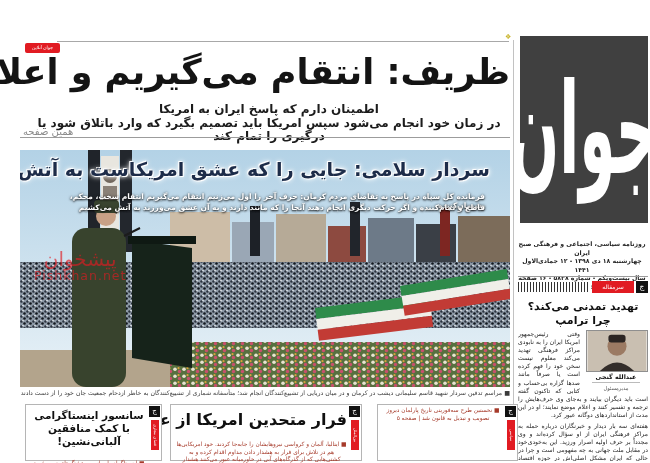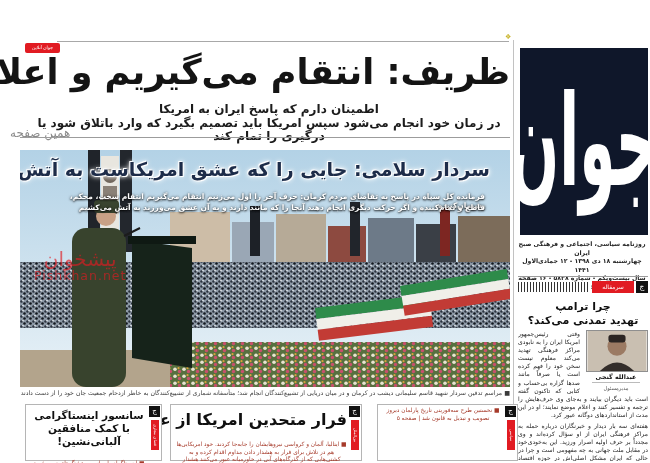--- a/index.html
+++ b/index.html
@@ -12,21 +12,21 @@
   
   #rule-top{left:57px;top:41px;width:452px;height:1px;background:#a8a8a8}
   #top-badge{left:25px;top:43px;width:35px;height:10px;background:#e11b22;border-radius:2px;
     color:#fff;font-size:4.5px;line-height:10px;text-align:center;overflow:hidden}
   #ornament{left:505px;top:33px;color:#c9b42c;font-size:7px}
   #vrule{left:513px;top:40px;width:1px;height:421px;background:#c2c2c2}
   #main-headline{left:22px;top:52px;width:488px;text-align:center;font-weight:bold;
     font-size:35px;color:#141414;white-space:nowrap;letter-spacing:-1px}
   #deck{left:28px;top:103px;width:482px;text-align:center;font-weight:bold;
     font-size:12px;line-height:13.5px;color:#1c1c1c}
-  #page-ref{left:10px;top:126px;font-size:12px;color:#8a8a8a}
+  #page-ref{left:23px;top:126px;font-size:10px;color:#8a8a8a}
   #rule-mid{left:20px;top:137px;width:490px;height:1px;background:#9c9c9c}
 
   
   #lead-photo{left:20px;top:150px;width:490px;height:237px;overflow:hidden;background:#cfe2ee}
   #photo-headline{position:absolute;top:8px;right:20px;width:440px;text-align:center;
     font-weight:bold;font-size:19px;color:#1d2c49;white-space:nowrap;
     text-shadow:0 0 2px #fff,0 0 4px #fff,1px 1px 0 #fff,-1px -1px 0 #fff,0 0 6px #fff}
   .photo-sub{position:absolute;right:25px;width:430px;text-align:right;font-weight:bold;
     font-size:7.5px;color:#fff;text-shadow:0 1px 2px rgba(0,0,0,.85),0 0 3px rgba(0,0,0,.6)}
   #photo-sub1{top:42px}
@@ -50,21 +50,21 @@
   .box-strip{position:absolute;top:15px;right:2px;width:8px;height:30px;background:#e11b22;
     color:#fff;display:flex;align-items:center;justify-content:center}
   .box-strip span{writing-mode:vertical-rl;font-size:4px;letter-spacing:.5px}
   .box-title{margin:4px 14px 12px 5px;text-align:center;font-weight:bold;color:#101010;
     font-size:10.5px;line-height:13px}
   #box-escape .box-title{font-size:16px;line-height:19px;margin-top:5px;white-space:nowrap}
   .box-body{margin:2px 14px 0 5px;font-size:5.8px;line-height:7.6px;color:#a63a2a;
     text-align:center}
 
   
-  #logo-box{left:520px;top:48px;width:128px;height:187px;background:#0f172a;overflow:hidden;
+  #logo-box{left:520px;top:36px;width:128px;height:187px;background:#404040;overflow:hidden;
     display:flex;align-items:center;justify-content:center}
   #logo-box span{color:#fff;font-weight:bold;font-size:54px;transform:scale(1.08,2.35);
     display:block}
   #masthead-info{left:516px;top:240px;width:132px;text-align:center;font-size:6.2px;
     font-weight:bold;line-height:8.6px;color:#232323}
   #info-rule{left:518px;top:276px;width:130px;height:1px;background:#9c9c9c}
   #barcode-row{left:518px;top:281px;width:130px;height:12px}
   #barcode{position:absolute;left:0;top:1px;width:72px;height:10px;
     background:repeating-linear-gradient(90deg,#333 0 1px,#fff 1px 3px)}
   #edition-label{position:absolute;right:14px;top:0;width:42px;height:12px;background:#e11b22;
@@ -211,22 +211,22 @@
     <div>قیمت: ۱۰۰۰ تومان</div>
   </div>
   <div class="abs" id="info-rule"></div>
   <div class="abs" id="barcode-row">
     <div id="barcode"></div>
     <div id="edition-label">سرمقاله</div>
     <div id="barcode-logo">ج</div>
   </div>
 
   <div class="abs rtl" id="ed-title">
+    <div>تهدید تمدنی می‌کند؟</div>
     <div>چرا ترامپ</div>
-    <div>تهدید تمدنی می‌کند؟</div>
   </div>
 
   <div class="abs rtl" id="ed-article">
     <div id="ed-figure">
       <svg width="62" height="42" viewBox="0 0 62 42">
         <rect width="62" height="42" fill="#c9bfb1"></rect>
         <circle cx="31" cy="16" r="10" fill="#9b7a63"></circle>
         <rect x="22" y="4" width="18" height="8" rx="3" fill="#2b2523"></rect>
         <path d="M13 42 Q31 24 49 42 Z" fill="#332d2a"></path>
       </svg>

